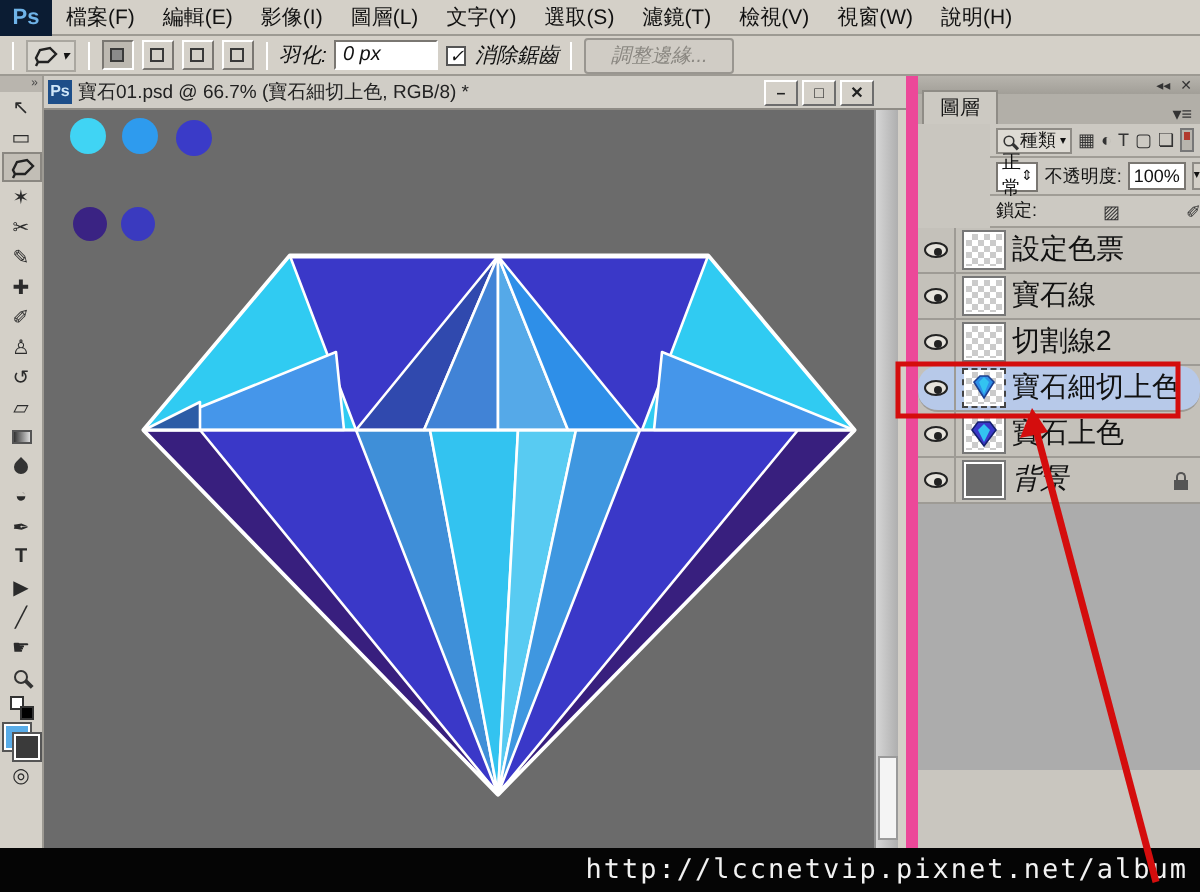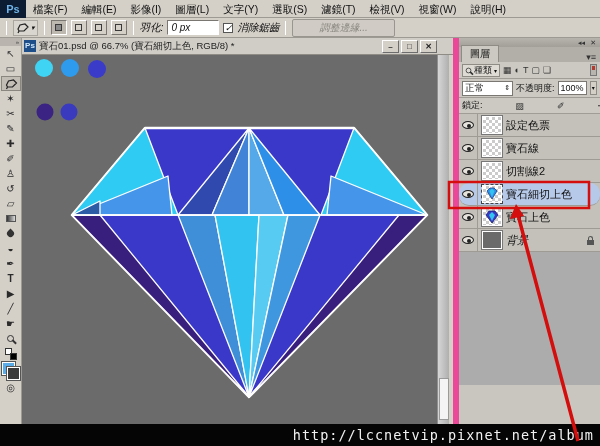--- a/index.html
+++ b/index.html
@@ -15,21 +15,21 @@
   .optionsbar { position:absolute; left:0; top:18px; width:600px; height:20px; background:#D4D0C8; border-bottom:1px solid #9d9a93; display:flex; align-items:center; gap:4px; padding-left:4px;font-style:italic; }
   .vsep { width:1px; height:14px; background:#9a978f; border-right:1px solid #fff; margin:0 2px; }
   .tool-preset { display:flex; align-items:center; gap:2px; padding:1px 2px; border:1px solid #aaa7a0; background:#d9d6cf; }
   .mode-btn { width:16px; height:15px; border:1px solid; border-color:#fff #7a7772 #7a7772 #fff; background:#d4d0c8; display:flex; align-items:center; justify-content:center; }
   .mode-btn.pressed { border-color:#7a7772 #fff #fff #7a7772; background:#bdb9b1; }
   .mode-sq { width:7px; height:7px; border:1px solid #3a3a3a; background:transparent; }
   .mode-sq.f { background:#8b8b8b; }
   .opt-label { font-size:10.5px; }
   .feather-input { width:52px; height:15px; background:#fff; border:1px solid; border-color:#7a7772 #fff #fff #7a7772; font-size:10px; padding:0 3px; line-height:13px; }
   .checkbox { width:10px; height:10px; background:#fff; border:1px solid #555; font-size:9px; line-height:9px; text-align:center; color:#111; }
-  .refine-btn { border:1px solid #999690; background:#d0ccc5; color:#8a8781; font-size:10px; padding:1px 26px; border-radius:2px; }
+  .refine-btn { border:1px solid #999690; background:#d0ccc5; color:#8a8781; font-size:10px; padding:1px 12px; border-radius:2px; }
 
   
   .toolbar { position:absolute; left:0; top:38px; width:22px; height:386px; background:#D4D0C8; border-right:1px solid #9d9a93; display:flex; flex-direction:column; align-items:center; }
   .tb-head { width:100%; height:8px; background:#b9b5ae; font-size:6px; line-height:8px; text-align:right; color:#444; padding-right:2px; }
   .tool { width:20px; height:15px; display:flex; align-items:center; justify-content:center; font-size:10px; color:#2b2b2b; }
   .tool.active { border:1px solid #8a8781; background:#c2beb6; }
   .grad-box { width:10px; height:7px; background:linear-gradient(90deg,#333,#ddd); border:1px solid #555; }
   .drop { width:7px; height:7px; background:#333; border-radius:0 50% 50% 50%; transform:rotate(45deg); }
   .mag { width:7px; height:7px; border:1.5px solid #333; border-radius:50%; position:relative; }
   .mag::after { content:""; position:absolute; width:5px; height:1.5px; background:#333; right:-4px; bottom:-1px; transform:rotate(45deg); }
@@ -53,21 +53,21 @@
   .vscroll { position:absolute; right:4px; top:17px; width:12px; height:369px; background:linear-gradient(90deg,#d6d6d6,#aFaFaF); border-left:1px solid #8f8f8f; }
   .vthumb { position:absolute; left:1px; bottom:4px; width:10px; height:42px; background:#f4f4f4; border:1px solid #9a9a9a; }
   .panel-divider { position:absolute; right:0; top:17px; width:4px; height:369px; background:#D4D0C8; }
 
   
   .panel { position:absolute; left:453px; top:38px; width:147px; height:386px; background:#C9C6BF; border-left:6px solid #ec4899; }
   .panel-header { height:9px; background:linear-gradient(#b7b4ad,#a29f98); display:flex; justify-content:flex-end; align-items:center; gap:5px; padding-right:4px; font-size:7px; color:#333; }
   .panel-tabs { height:15px; background:#b2afa8; display:flex; align-items:flex-end; }
   .panel-tab { background:#CCC9C2; border:1px solid #8f8c86; border-bottom:none; font-size:10px; padding:1px 8px 1px 8px; margin-left:2px; }
   .panel-menu { margin-left:auto; font-size:9px; padding:0 4px; color:#333; }
-  .panel-ctl { background:#CCC9C2; border-bottom:1px solid #a09d96; display:flex; align-items:center; padding:0 3px; gap:3px; }
+  .panel-ctl { background:#CCC9C2; border-bottom:1px solid #a09d96; display:flex; align-items:center; padding:0 3px; gap:3px;margin-left:36px; }
   .filter-row { height:17px; }
   .kind-combo { display:flex; align-items:center; gap:2px; background:#dedbd4; border:1px solid #8f8c86; height:13px; padding:0 2px; font-size:9px; }
   .kind-combo .mag { transform:scale(.8); }
   .f-ico { font-size:9px; color:#333; }
   .f-toggle { width:7px; height:12px; background:#b8b5ae; border:1px solid #777; margin-left:auto; position:relative; }
   .f-toggle::after { content:""; position:absolute; left:1px; top:1px; width:3px; height:4px; background:#b23a2e; }
   .blend-row { height:19px; }
   .blend-select { width:64px; height:15px; background:#fff; border:1px solid #7a7772; font-size:9.5px; padding:0 2px; display:flex; align-items:center; justify-content:space-between; }
   .small-label { font-size:9px; white-space:nowrap; }
   .num-box { width:30px; height:14px; background:#fff; border:1px solid #7a7772; font-size:9px; text-align:right; padding:0 2px; line-height:12px; }
@@ -79,21 +79,21 @@
   .layers-list { background:#C4C1BA; }
   .layer-row { height:23px; display:flex; align-items:center; border-bottom:1px solid #9e9b95; }
   .layer-row.selected { background:#B7C9E9;border-radius:10px; }
   .eye-cell { width:19px; display:flex; justify-content:center; border-right:1px solid #9e9b95; height:100%; align-items:center; }
   .eye { width:12px; height:8px; border:1px solid #222; border-radius:50%; position:relative; background:#e6e3dc; }
   .eye::after { content:""; position:absolute; left:3.5px; top:1.5px; width:4px; height:4px; background:#222; border-radius:50%; }
   .thumb { width:20px; height:18px; margin:0 4px; border:1px solid #fff; outline:1px solid #777; background:#fff; position:relative; display:flex; align-items:center; justify-content:center; }
   .checker { background-color:#fff; background-image:linear-gradient(45deg,#cbcbcb 25%,transparent 25%,transparent 75%,#cbcbcb 75%),linear-gradient(45deg,#cbcbcb 25%,transparent 25%,transparent 75%,#cbcbcb 75%); background-size:6px 6px; background-position:0 0,3px 3px; }
   .thumb.sel-dash { outline:1px dashed #444; }
   .solid-thumb { background:#6A6A6A; }
-  .layer-name { font-size:11px; white-space:nowrap; }
+  .layer-name { font-size:14px; white-space:nowrap; }
   .layer-name.italic { font-style:italic; }
   .row-lock { margin-left:auto; margin-right:6px; }
   .panel-empty { background:#ACACAC; height:133px; }
 
   
   .footer { position:absolute; left:0; top:424px; width:600px; height:22px; background:#050505; display:flex; align-items:center; justify-content:flex-end; z-index:30; }
   .footer-url { color:#f2f2f2; font-family:"DejaVu Sans Mono", monospace; font-size:13.5px; letter-spacing:1px; margin-right:6px; }
 
   
   #annot-svg { position:absolute; left:0; top:0; width:600px; height:446px; pointer-events:none; z-index:40; }

